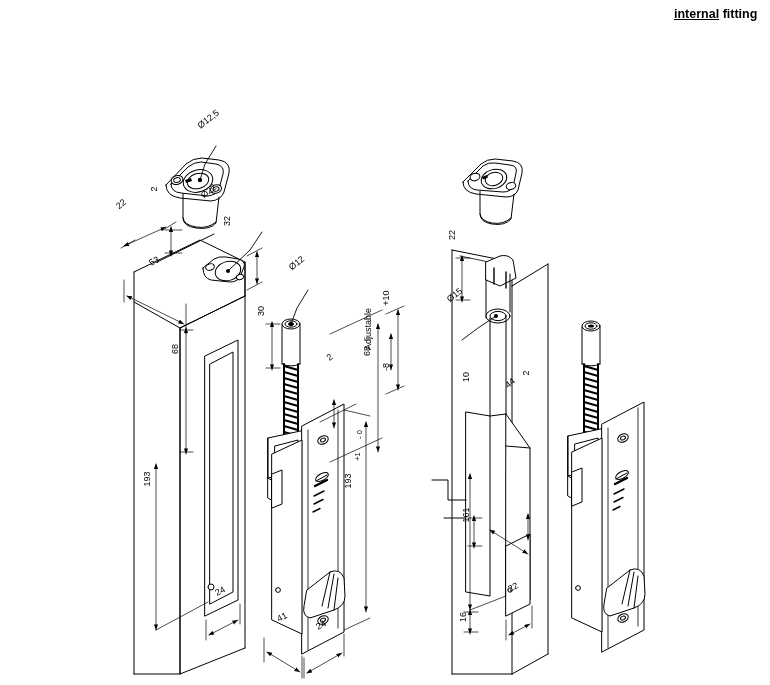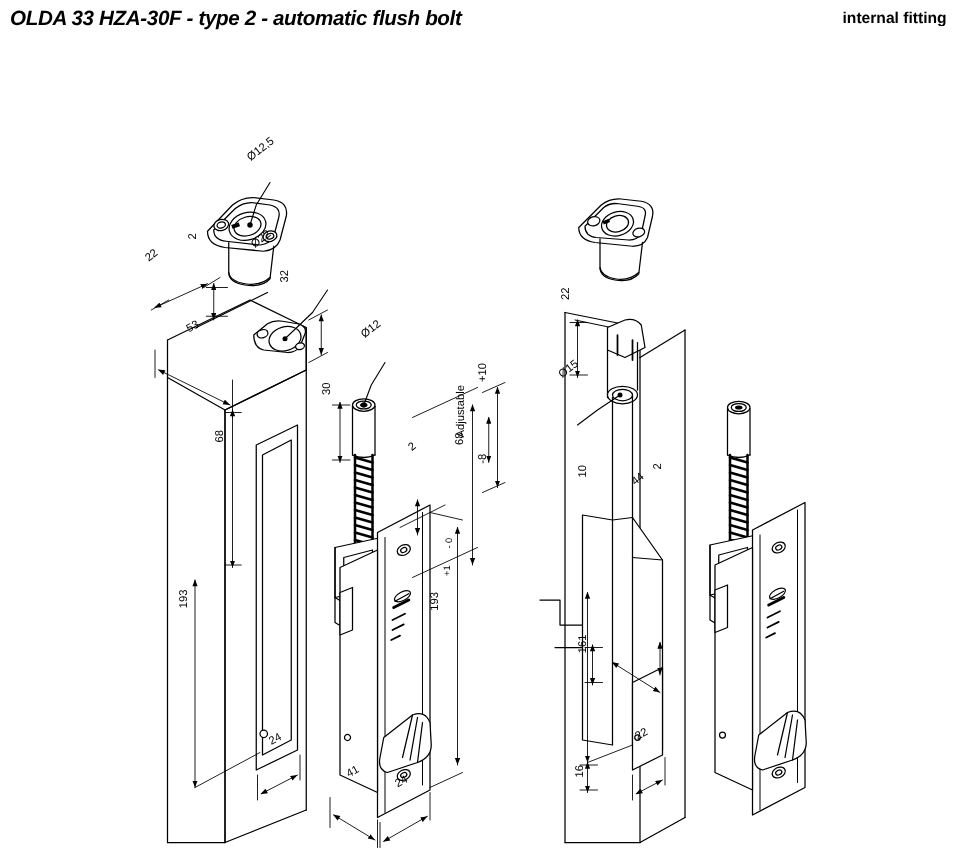--- a/index.html
+++ b/index.html
@@ -5,34 +5,33 @@
   html,body{margin:0;padding:0;background:#ffffff;}
   body{width:770px;height:685px;position:relative;overflow:hidden;
        font-family:"Liberation Sans",sans-serif;color:#000;}
 
   
   #header{position:absolute;left:0;top:0;width:770px;height:34px;}
   #doc-title{position:absolute;left:8px;top:6px;font-size:16.5px;font-weight:bold;
              font-style:italic;letter-spacing:-0.3px;white-space:nowrap;}
   #fitting-note{position:absolute;left:674px;top:7px;font-size:12.5px;font-weight:bold;
                 white-space:nowrap;overflow:hidden;width:96px;}
-  #fitting-note .u{}
+  #fitting-note .u{text-decoration:underline;}
 
   
   #canvas{position:absolute;left:0;top:34px;width:770px;height:651px;}
   #canvas svg{display:block;}
 
   .lbl{position:absolute;font-size:9px;white-space:nowrap;
        font-family:"Liberation Sans",sans-serif;}
 </style>
 </head>
 <body>
 
 <div id="header">
-  <div id="doc-title">OLDA 33 HZA-30F - type 2 - automatic flush bolt</div>
   <div id="fitting-note"><span class="u">internal</span><span> fitting</span></div>
 </div>
 
 <div id="canvas">
 
 <svg width="770" height="651" viewBox="0 0 770 651">
   <defs>
     <marker id="ar" markerWidth="9" markerHeight="9" refX="8" refY="3" orient="auto">
       <path d="M0,0 L8,3 L0,6 z" fill="#000"></path>
     </marker>

